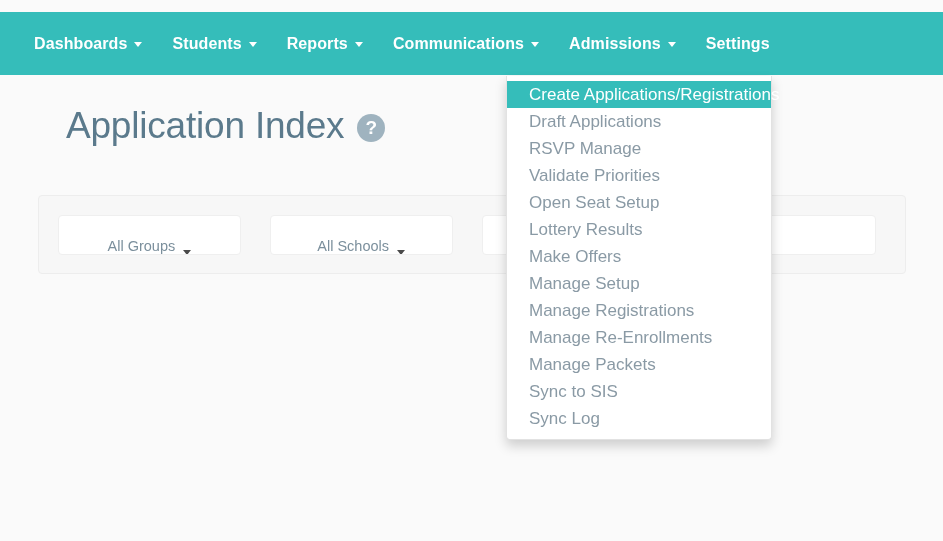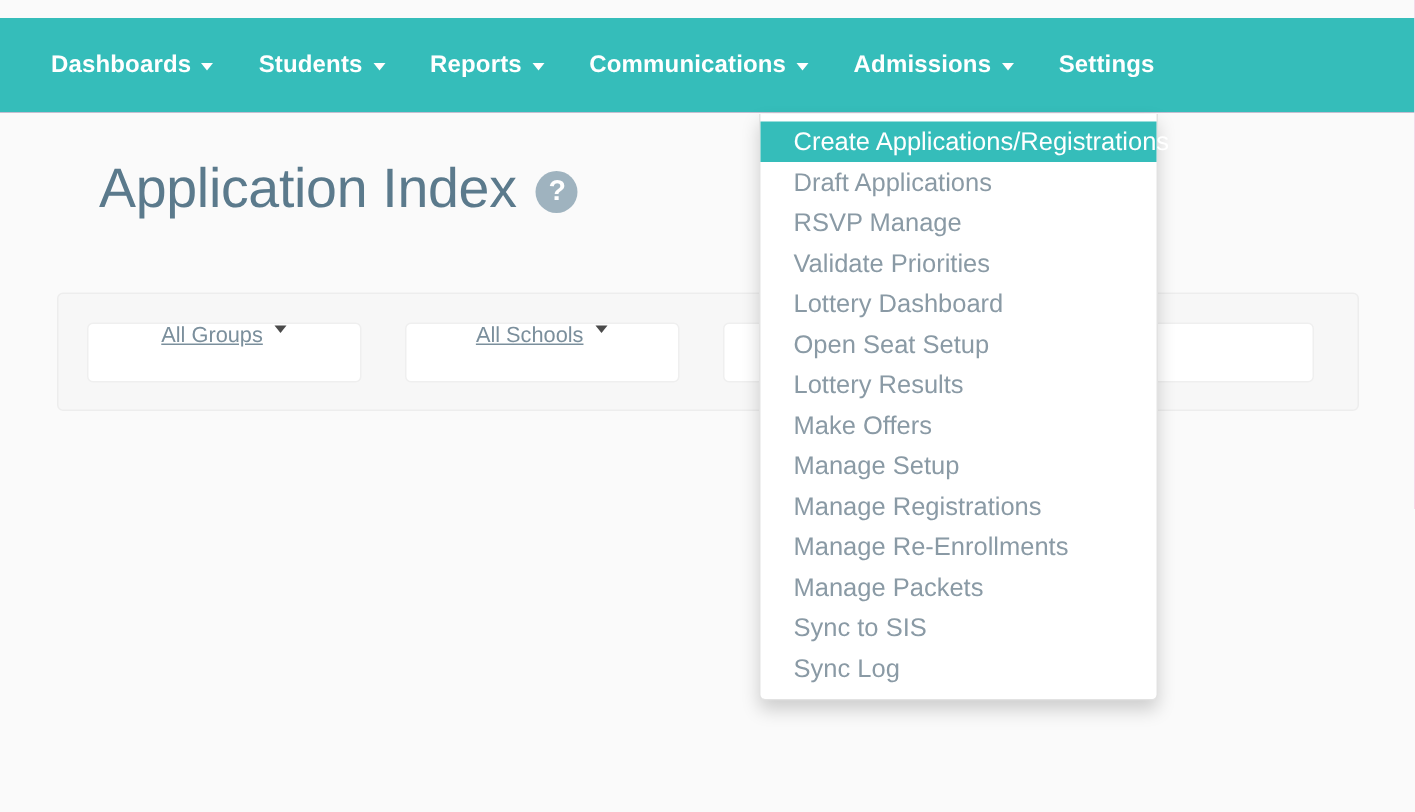--- a/index.html
+++ b/index.html
@@ -126,30 +126,29 @@
     display: flex;
     align-items: center;
     padding-left: 19px;
   }
   .filter-btn {
     height: 40px;
     background: #ffffff;
     border: 1px solid #efefef;
     border-radius: 4px;
     display: flex;
-    align-items: flex-start;
+    align-items: flex-end;
     justify-content: center;
     color: #7b8f9c;
     font-size: 14.5px;
     cursor: pointer;
     margin-right: 29px;
     box-sizing: border-box;
     white-space: nowrap;
     overflow: hidden;
-    text-decoration: underline;
   }
   .filter-btn .caret-dark {
     display: inline-block;
     width: 0; height: 0;
     border-left: 4.5px solid transparent;
     border-right: 4.5px solid transparent;
     border-top: 5px solid #4a4a4a;
     margin-left: 8px;
     position: relative;
     top: 1px;
@@ -272,23 +271,20 @@
     <div class="dd-item">
       <span>Draft Applications</span>
     </div>
     <div class="dd-item">
       <span>RSVP Manage</span>
     </div>
     <div class="dd-item">
       <span>Validate Priorities</span>
     </div>
     <div class="dd-item">
-      <span>Lottery Dashboard</span>
-    </div>
-    <div class="dd-item">
       <span>Open Seat Setup</span>
     </div>
     <div class="dd-item">
       <span>Lottery Results</span>
     </div>
     <div class="dd-item">
       <span>Make Offers</span>
     </div>
     <div class="dd-item">
       <span>Manage Setup</span>

